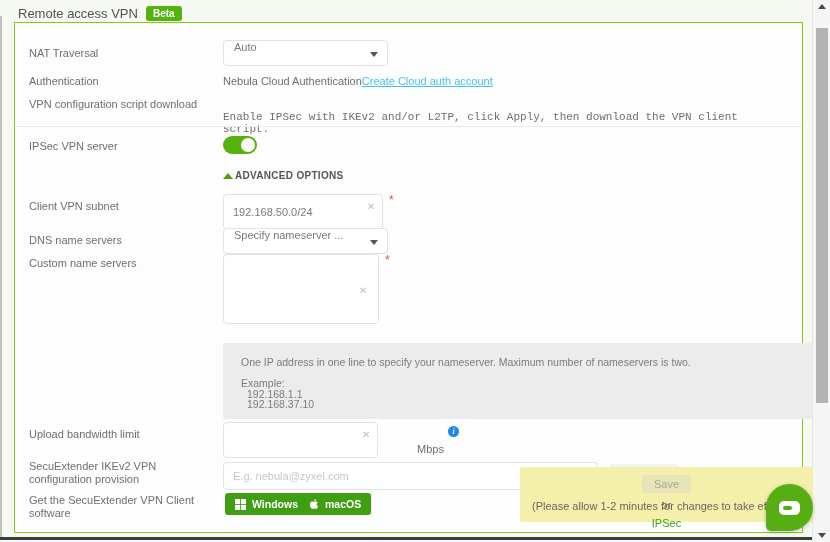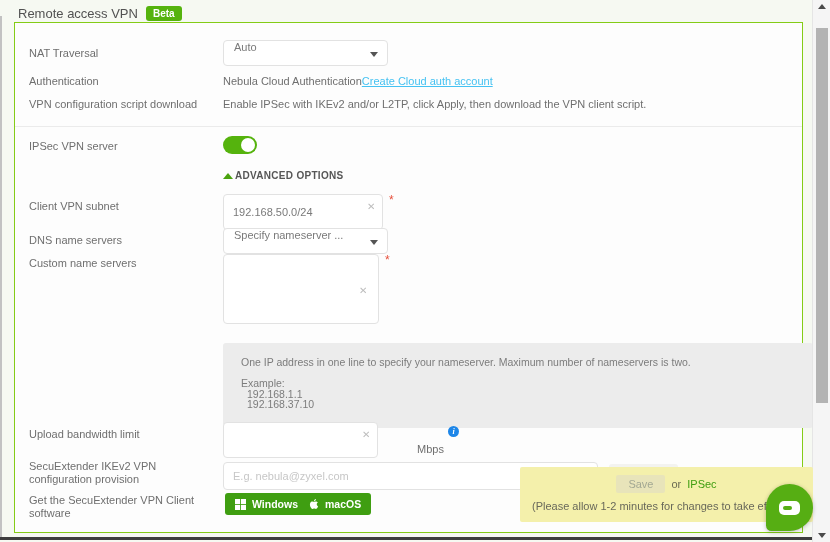--- a/index.html
+++ b/index.html
@@ -42,21 +42,21 @@
           border-radius:9px;cursor:pointer;}
   .toggle .knob{position:absolute;right:2px;top:2px;width:14px;height:14px;background:#fff;border-radius:50%;}
 
   
   .advanced{position:absolute;left:208px;top:147px;display:flex;align-items:center;gap:2px;cursor:pointer;}
   .tri-up{width:0;height:0;border-left:5px solid transparent;border-right:5px solid transparent;
           border-bottom:6px solid #4ba30f;}
   .advanced-label{font-size:10px;font-weight:bold;color:#565656;letter-spacing:.3px;}
 
   
-  .hintbox{position:absolute;left:208px;top:320px;width:590px;height:85px;background:#ececec;
+  .hintbox{position:absolute;left:208px;top:320px;width:590px;height:76px;background:#ececec;
            border-radius:3px;box-sizing:border-box;padding:13px 18px 0;font-size:10.5px;color:#7c7c7c;}
   .hint-line1{line-height:13px;}
   .hint-example{margin-top:8px;line-height:12px;}
   .hint-ip{padding-left:6px;line-height:10px;}
 
   .info-icon{position:absolute;left:433px;top:403px;width:11px;height:11px;border-radius:50%;
              background:#1d86e8;color:#fff;font-size:8px;font-weight:bold;font-style:italic;
              display:flex;align-items:center;justify-content:center;line-height:11px;
              font-family:"Liberation Serif",serif;cursor:pointer;}
 
@@ -65,21 +65,21 @@
   
   .sw-btn{position:absolute;top:470px;height:22px;display:inline-flex;align-items:center;gap:6px;
           background:#3f9e11;color:#fff;font-size:10.5px;font-weight:bold;border:none;border-radius:3px;
           padding:0 10px;cursor:pointer;font-family:"Liberation Sans","DejaVu Sans",sans-serif;}
   .ghost-save{position:absolute;left:594px;top:441px;width:69px;height:24px;background:#f3f3f0;
               border-radius:3px;z-index:1;}
 
   
   .toast{position:absolute;left:520px;top:467px;width:293px;height:55px;background:#f4f0ab;
          border-radius:2px;z-index:5;}
-  .save-row{display:flex;justify-content:center;align-items:center;gap:6px;margin-top:8px;}
+  .save-row{display:flex;justify-content:center;align-items:center;gap:6px;margin-top:8px;flex-direction:column;}
   .save-chip{background:#e8e4ba;color:#a3a893;font-size:11px;padding:3px 12px;border-radius:2px;cursor:default;}
   .or-txt{font-size:11px;color:#6b6b52;}
   .cancel-link{font-size:11px;color:#3f9e11;cursor:pointer;}
   .toast-note{position:absolute;left:12px;top:33px;right:2px;font-size:11px;color:#68685a;
               white-space:nowrap;overflow:hidden;}
 
   
   .chat-fab{position:absolute;left:766px;top:484px;width:47px;height:47px;background:#56ae13;
             border-radius:26px 26px 26px 6px;z-index:6;cursor:pointer;
             display:flex;align-items:center;justify-content:center;box-shadow:0 1px 4px rgba(0,0,0,.25);}
@@ -114,21 +114,21 @@
       <span class="caret"></span>
     </div>
 
     <div class="lbl" style="top:52px">Authentication</div>
     <div class="val" style="top:52px;display:flex;gap:0;">
       <span>Nebula Cloud Authentication</span>
       <span class="link">Create Cloud auth account</span>
     </div>
 
     <div class="lbl" style="top:75px">VPN configuration script download</div>
-    <div class="val" style="top:75px;width:565px;">Enable IPSec with IKEv2 and/or L2TP, click Apply, then download the VPN client script.</div>
+    <div class="val" style="top:88px;width:565px;font-family:Liberation Mono, monospace;">Enable IPSec with IKEv2 and/or L2TP, click Apply, then download the VPN client script.</div>
 
     <div class="sep" style="top:103px"></div>
 
     <div class="lbl" style="top:117px">IPSec VPN server</div>
     <div class="toggle">
       <span class="knob"></span>
     </div>
 
     <div class="advanced">
       <span class="tri-up"></span>

